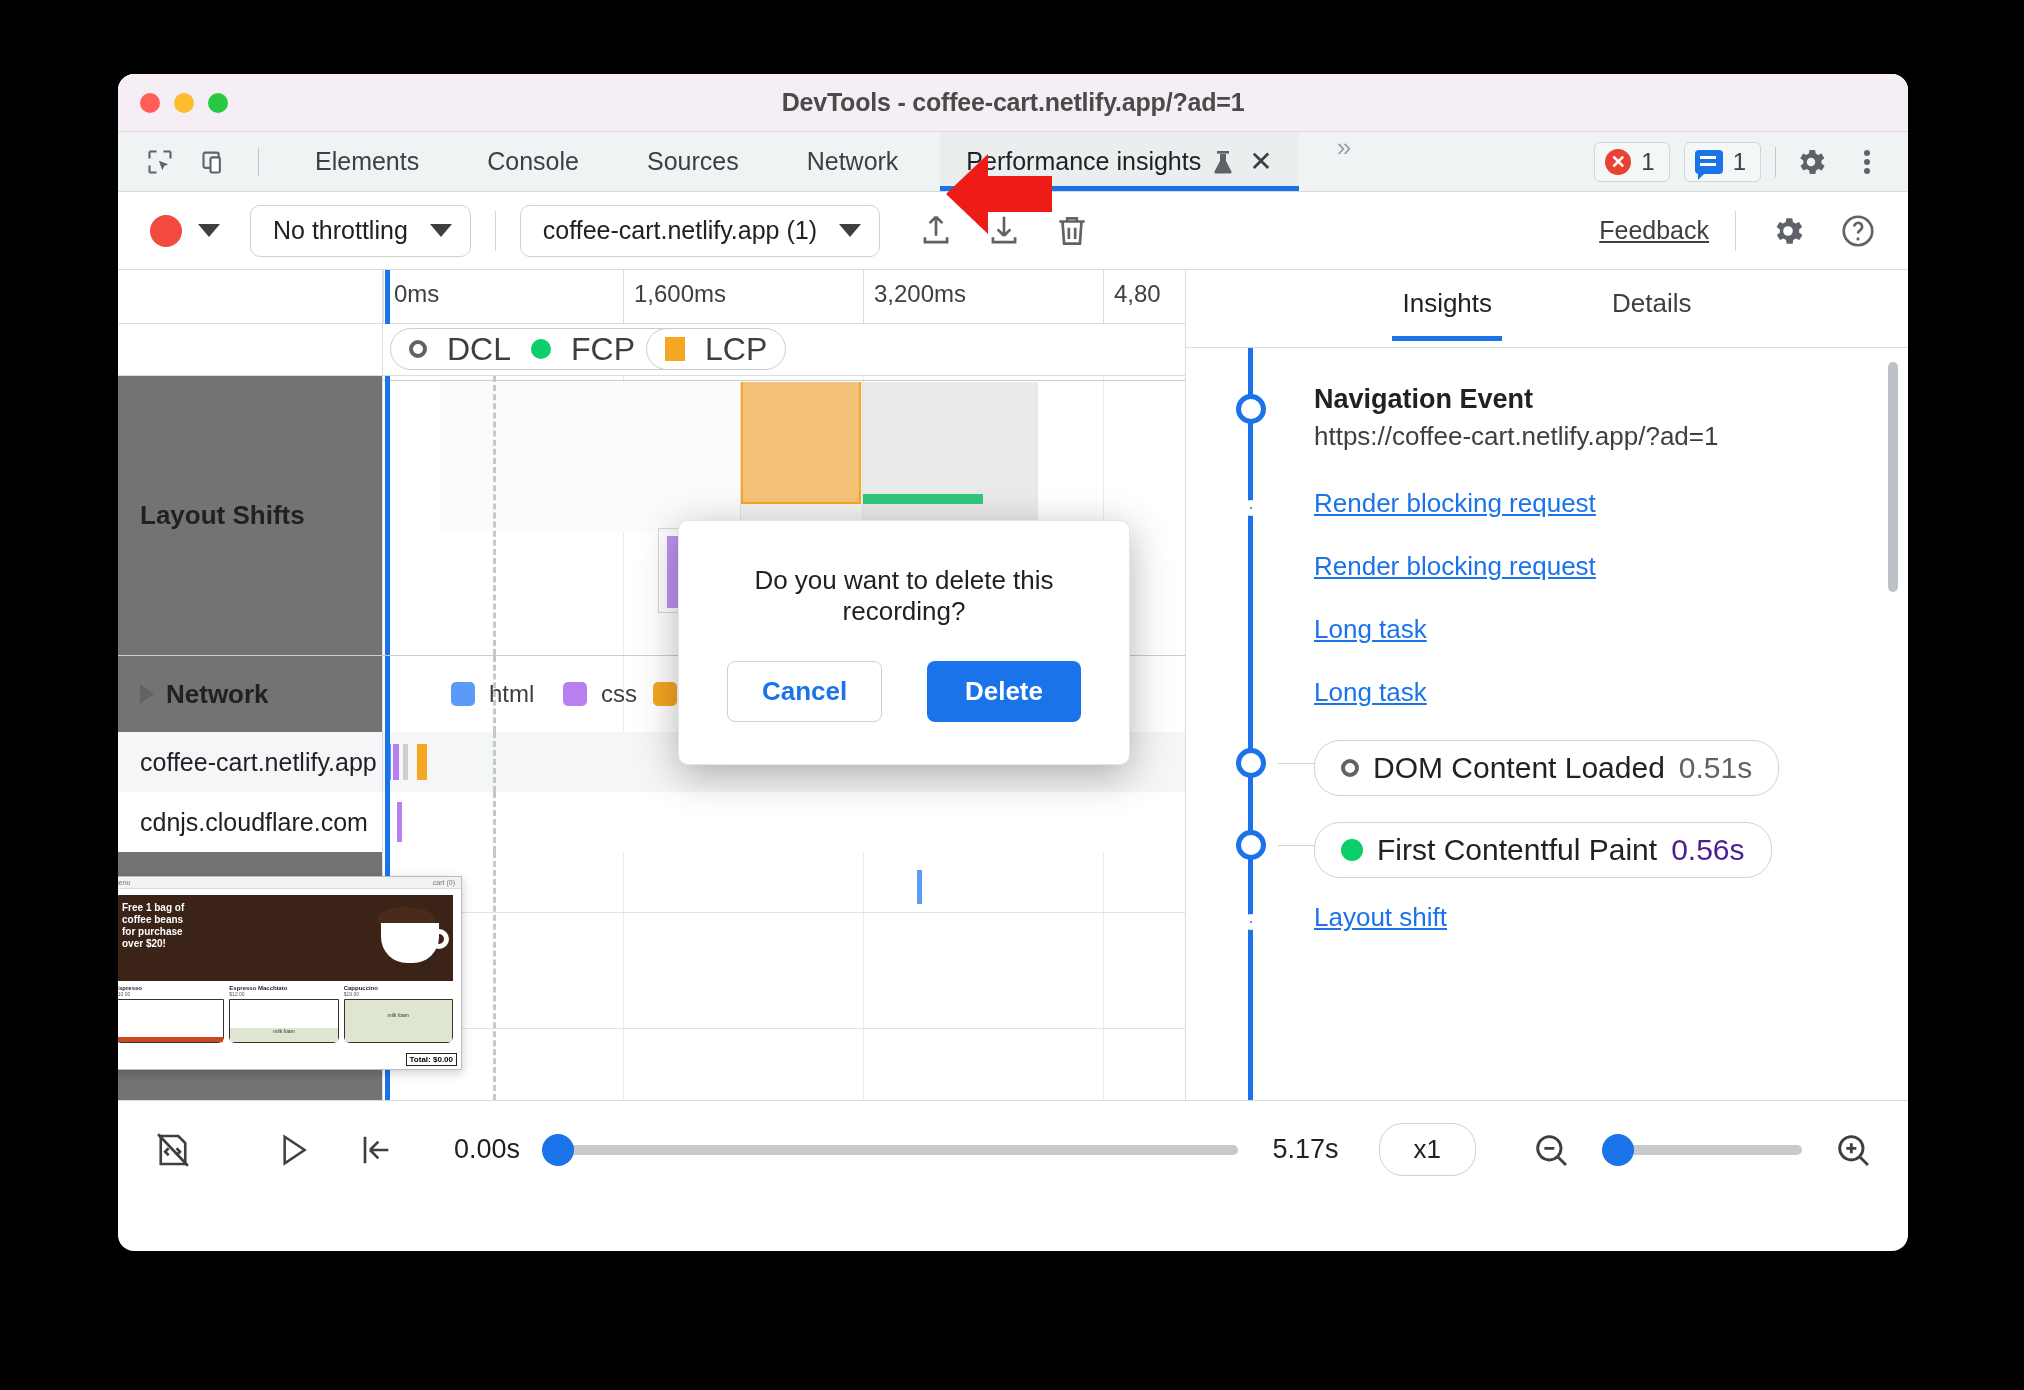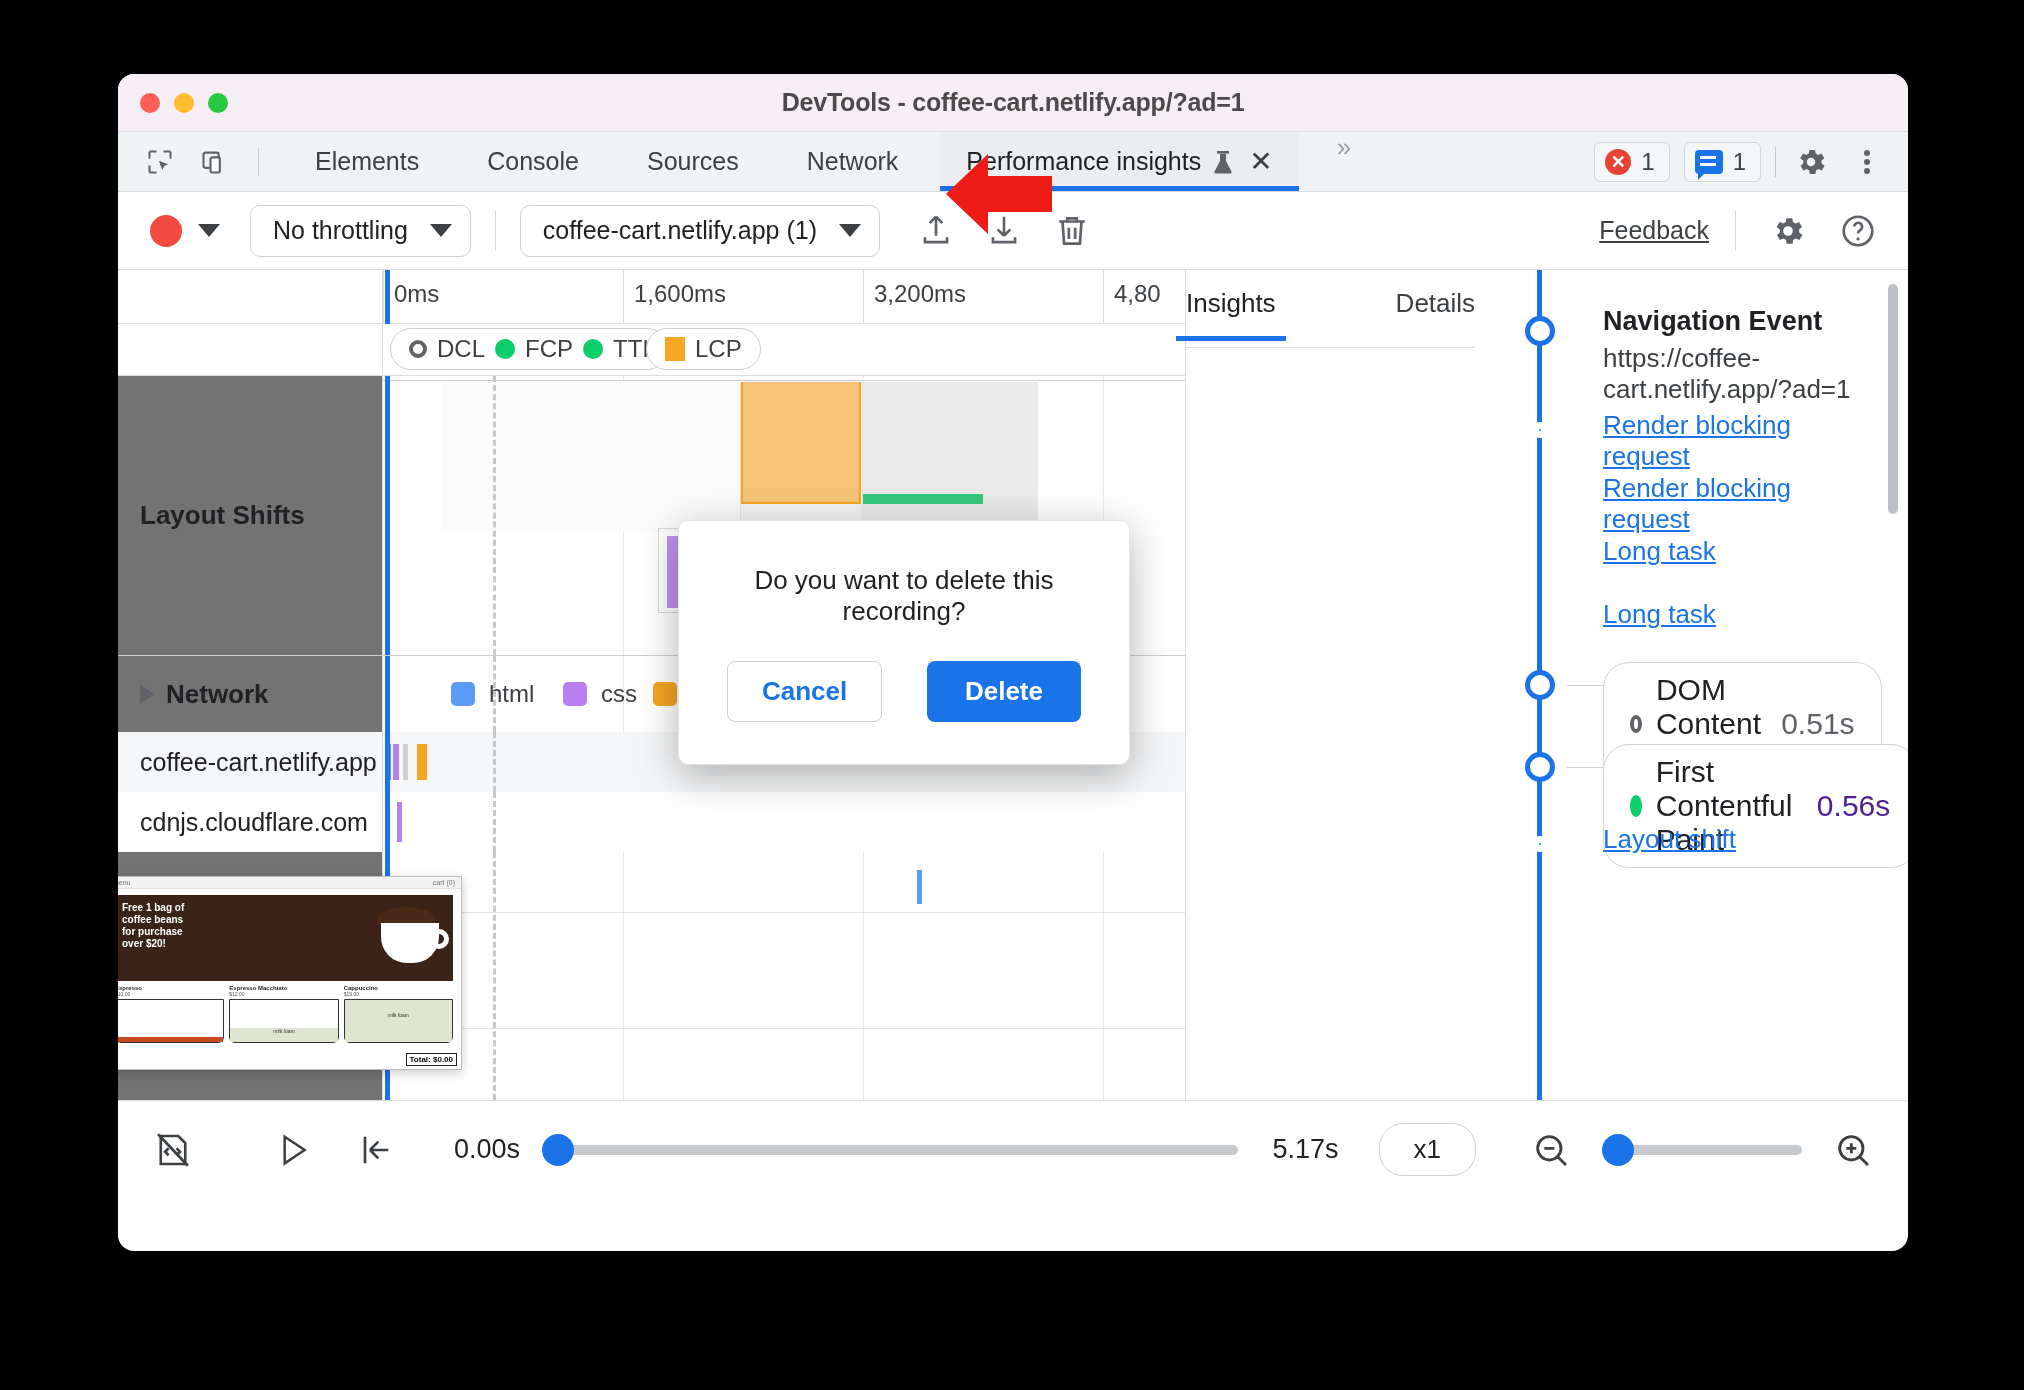--- a/index.html
+++ b/index.html
@@ -96,32 +96,32 @@
     font-size:25px; color:#202124; background:#fff;
   }
   .tsep { width:1px;height:40px;background:#d3d7d8;margin:0 8px; }
   .ic-btn { width:52px;height:52px;display:flex;align-items:center;justify-content:center;color:#5f6368;}
   .fb-link { font-size:25px;color:#3c4043;text-decoration:underline; }
   .tb-end { margin-left:auto;display:flex;align-items:center;gap:18px; }
 
   
   .body { display:flex; height: 830px; }
   .left { width: 1068px; position:relative; background:#fff; border-right:1px solid #d9dcdd; }
-  .right { flex:1; position:relative; background:#fff; display:flex; flex-direction:row; }
+  .right { flex:1; position:relative; background:#fff; display:flex; flex-direction:column; }
 
   
   .ruler { height:54px; border-bottom:1px solid #dadce0; position:relative; background:#fff; }
   .ruler .gutter { position:absolute;left:0;top:0;bottom:0;width:265px;border-right:1px solid #dadce0;}
   .tick { position:absolute; top:0; bottom:0; border-left:1px solid #dadce0; }
   .tick span { position:absolute; left:10px; top:10px; font-size:24px; color:#3c4043; white-space:nowrap;}
   .markrow { height:52px; border-bottom:1px solid #dadce0; position:relative; }
   .pill {
     position:absolute; top:4px; height:42px; border:1px solid #c9cdd0; border-radius:22px;
-    background:#fff; display:flex;align-items:center;gap:10px;padding:0 18px;
-    font-size:24px;color:#3c4043;
+    background:#fff; display:flex;align-items:center;gap:20px;padding:0 18px;
+    font-size:32px;color:#3c4043;
   }
   .cmark { width:20px;height:20px;border-radius:50%;}
   .cmark.hollow{ border:4px solid #5f6368; background:#fff; width:18px;height:18px;}
   .cmark.green{ background:#0cce6b; }
   .sqmark{ width:20px;height:24px;background:#f5a623; }
 
   
   .track { position:absolute; left:0; right:0; border-bottom:1px solid #c9cdd0; }
   .track .label {
     position:absolute; left:0; top:0; width:265px; bottom:0;

